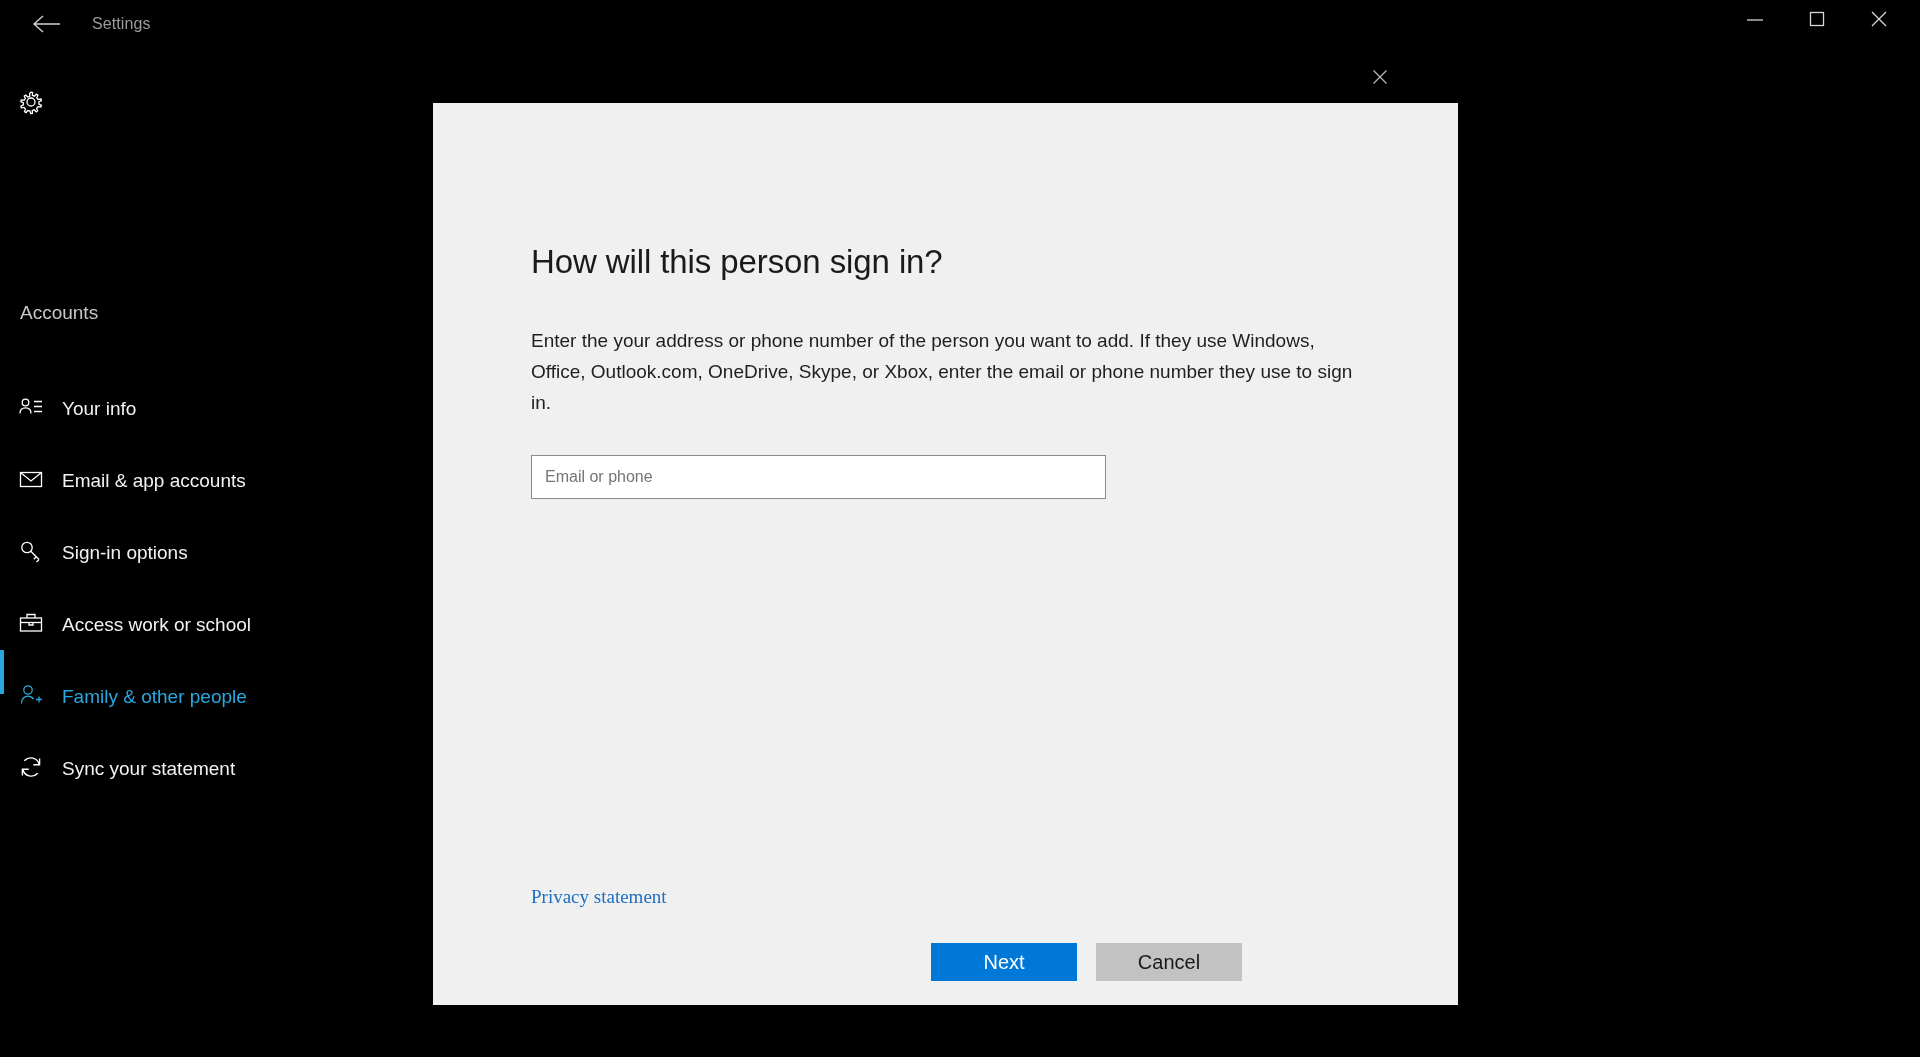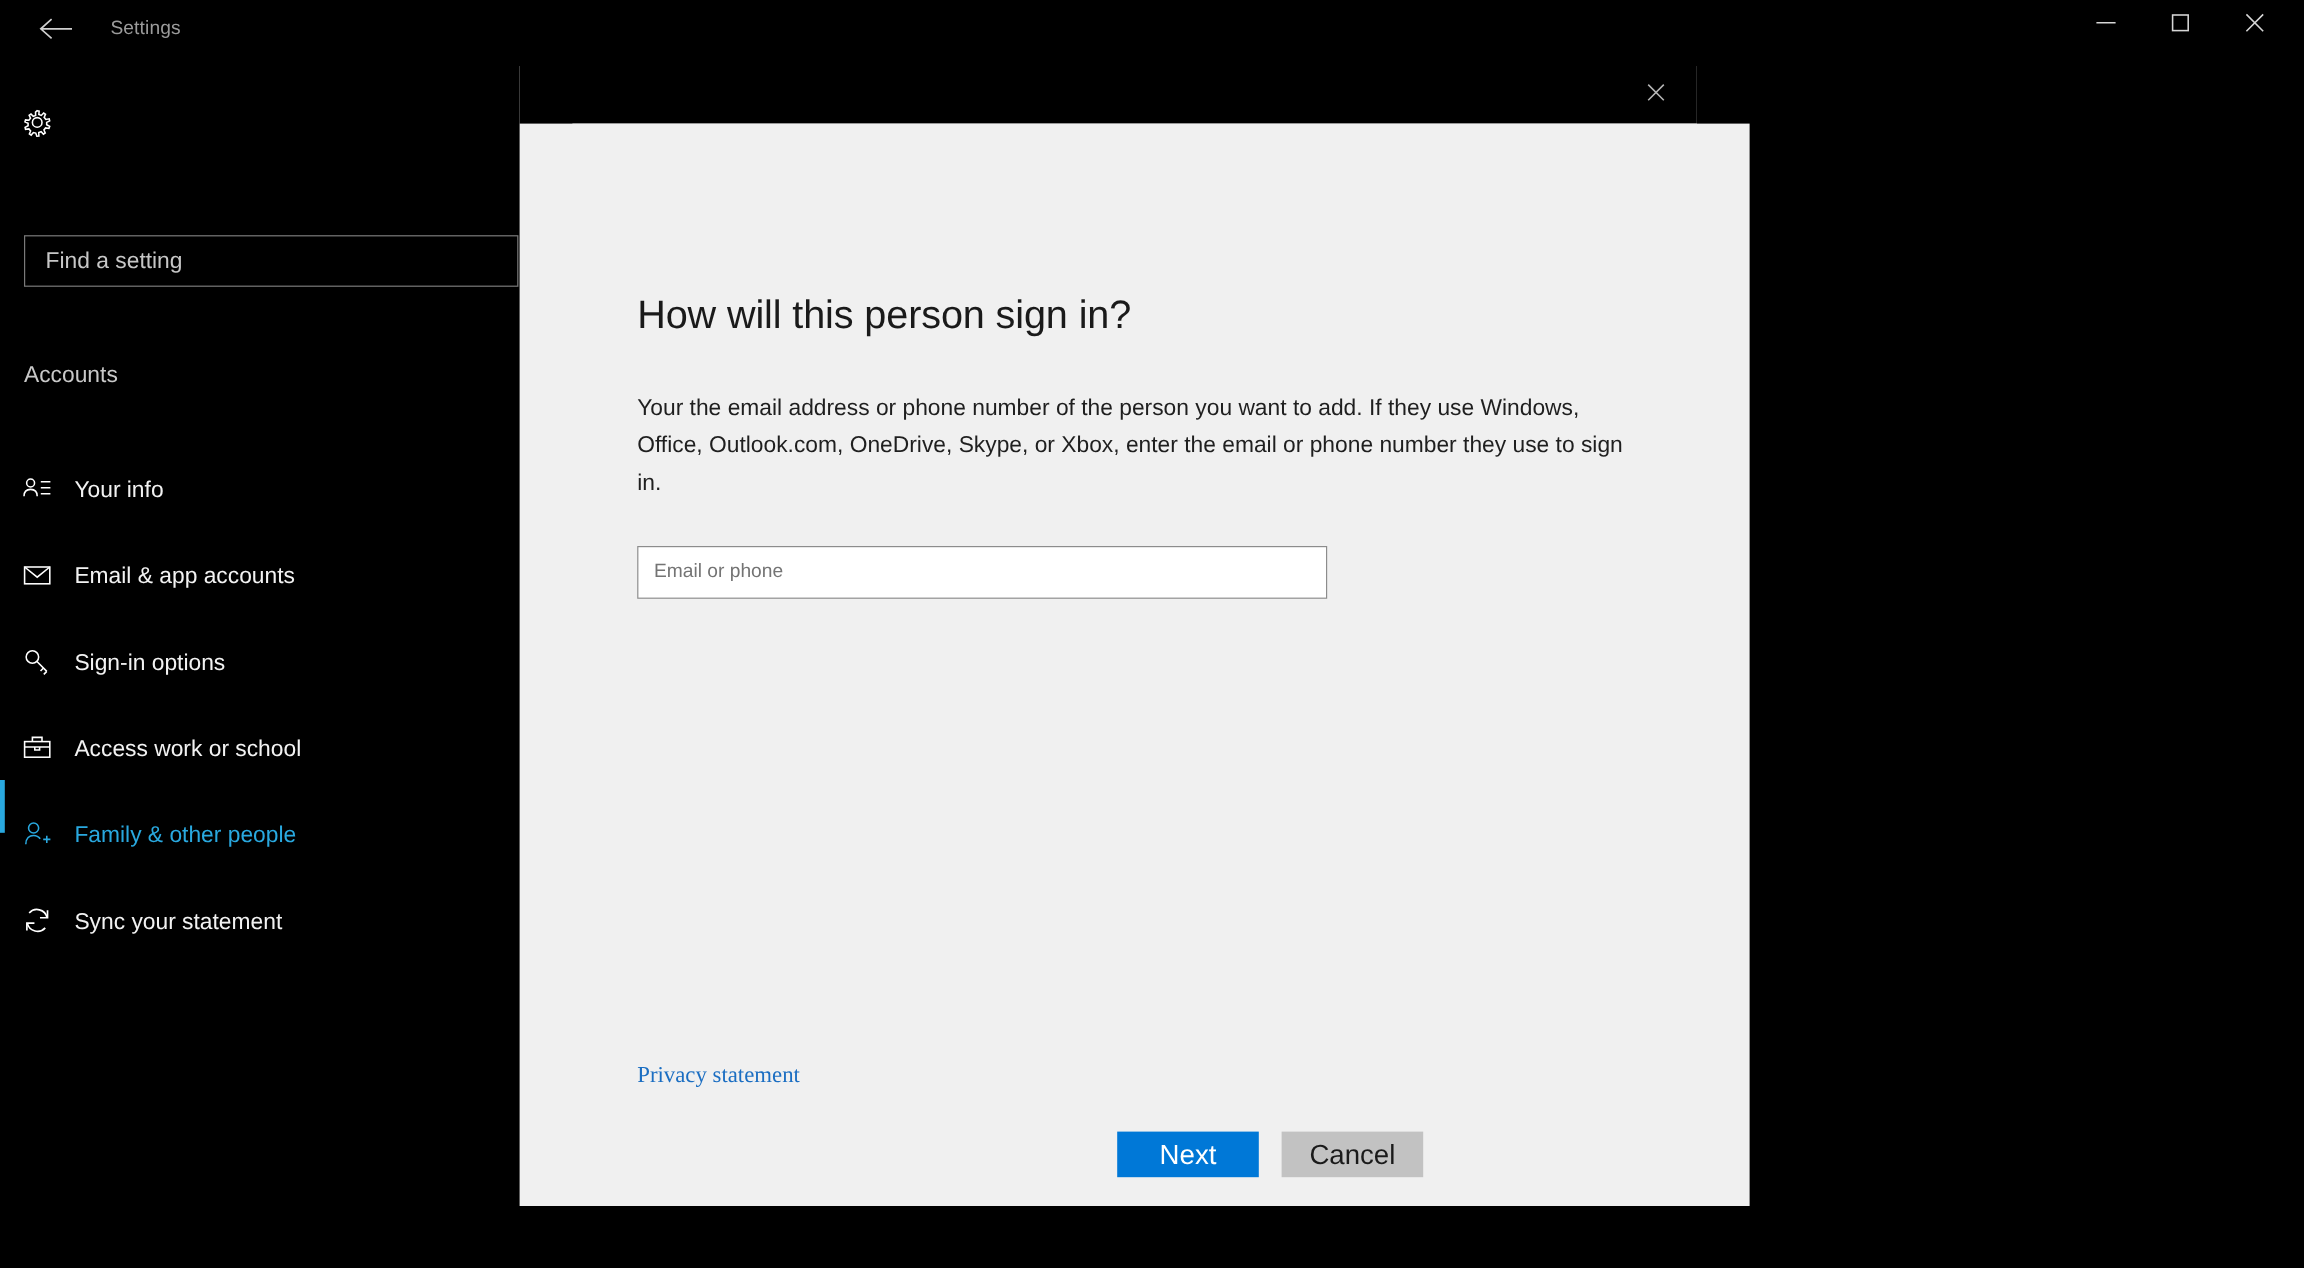--- a/index.html
+++ b/index.html
@@ -212,25 +212,25 @@
     font-family: Liberation Serif, serif;
   }
 
   #dialog-buttons {
     position: absolute;
     left: 454px; top: 840px;
     display: flex;
     gap: 19px;
   }
   .dlg-btn {
-    width: 118px;
+    width: 146px;
     height: 38px;
     border: none;
     font-family: "Liberation Sans", sans-serif;
-    font-size: 23px;
+    font-size: 20px;
     cursor: pointer;
   }
   #next-button   { background: #0078d7; color: #ffffff; }
   #cancel-button { background: #c2c2c2; color: #1a1a1a; }
 </style>
 </head>
 <body>
 
 <div id="settings-window">
 
@@ -278,23 +278,20 @@
         <svg width="28" height="28" viewBox="0 0 28 28">
           <g fill="none" stroke="#ffffff" stroke-width="1.3">
             <circle cx="14" cy="14" r="4"></circle>
             <path d="M14 4.2 L15.6 4.6 L15.4 7.4 L17.4 8.2 L19.4 6.2 L20.9 7.2 L19.8 9.8 L21.2 11.5 L24 11 L24.4 12.7 L21.9 14 L21.9 16 L24.4 17.3 L23.8 19 L21 18.6 L19.6 20.3 L20.7 22.8 L19.2 23.8 L17.3 21.8 L15.3 22.5 L15.4 25.3 L13.7 25.5 L12.8 22.9 L10.8 22.5 L9 24.6 L7.5 23.7 L8.5 21.1 L7.1 19.4 L4.3 19.8 L3.9 18.1 L6.4 16.8 L6.4 14.8 L3.8 13.6 L4.3 11.9 L7.1 12.2 L8.4 10.5 L7.3 8 L8.8 7 L10.7 9 L12.7 8.3 L12.6 5.5 Z"></path>
           </g>
         </svg>
       </span>
       <span>Home</span>
     </div>
 
-    <div id="search-box">
-      <input id="search-input" type="text" placeholder="Find a setting" style="">
-    </div>
 
     <div id="section-header">Accounts</div>
 
     <div id="nav-list">
 
       <div class="nav-item">
         <span class="nav-accent"></span>
         <span class="nav-icon">
           <svg width="26" height="26" viewBox="0 0 26 26">
             <g fill="none" stroke="currentColor" stroke-width="1.3">
@@ -389,21 +386,21 @@
             <path d="M3.5 3.5 L16.5 16.5 M16.5 3.5 L3.5 16.5" stroke="#b5b5b5" stroke-width="1.3" fill="none"></path>
           </svg>
         </span>
       </div>
     </div>
 
     <div id="dialog-body">
 
       <div id="dialog-heading">How will this person sign in?</div>
 
-      <div id="dialog-description">Your the email address or phone number of the person you want to add. If they use Windows, Office, Outlook.com, OneDrive, Skype, or Xbox, enter the email or phone number they use to sign in.</div>
+      <div id="dialog-description">Enter the your address or phone number of the person you want to add. If they use Windows, Office, Outlook.com, OneDrive, Skype, or Xbox, enter the email or phone number they use to sign in.</div>
 
       <div id="email-field-wrap">
         <input id="email-field" type="text" placeholder="Email or phone" style="">
       </div>
 
 
       <a id="link-privacy-statement" href="#">Privacy statement</a>
 
       <div id="dialog-buttons">
         <button class="dlg-btn" id="next-button">Next</button>

